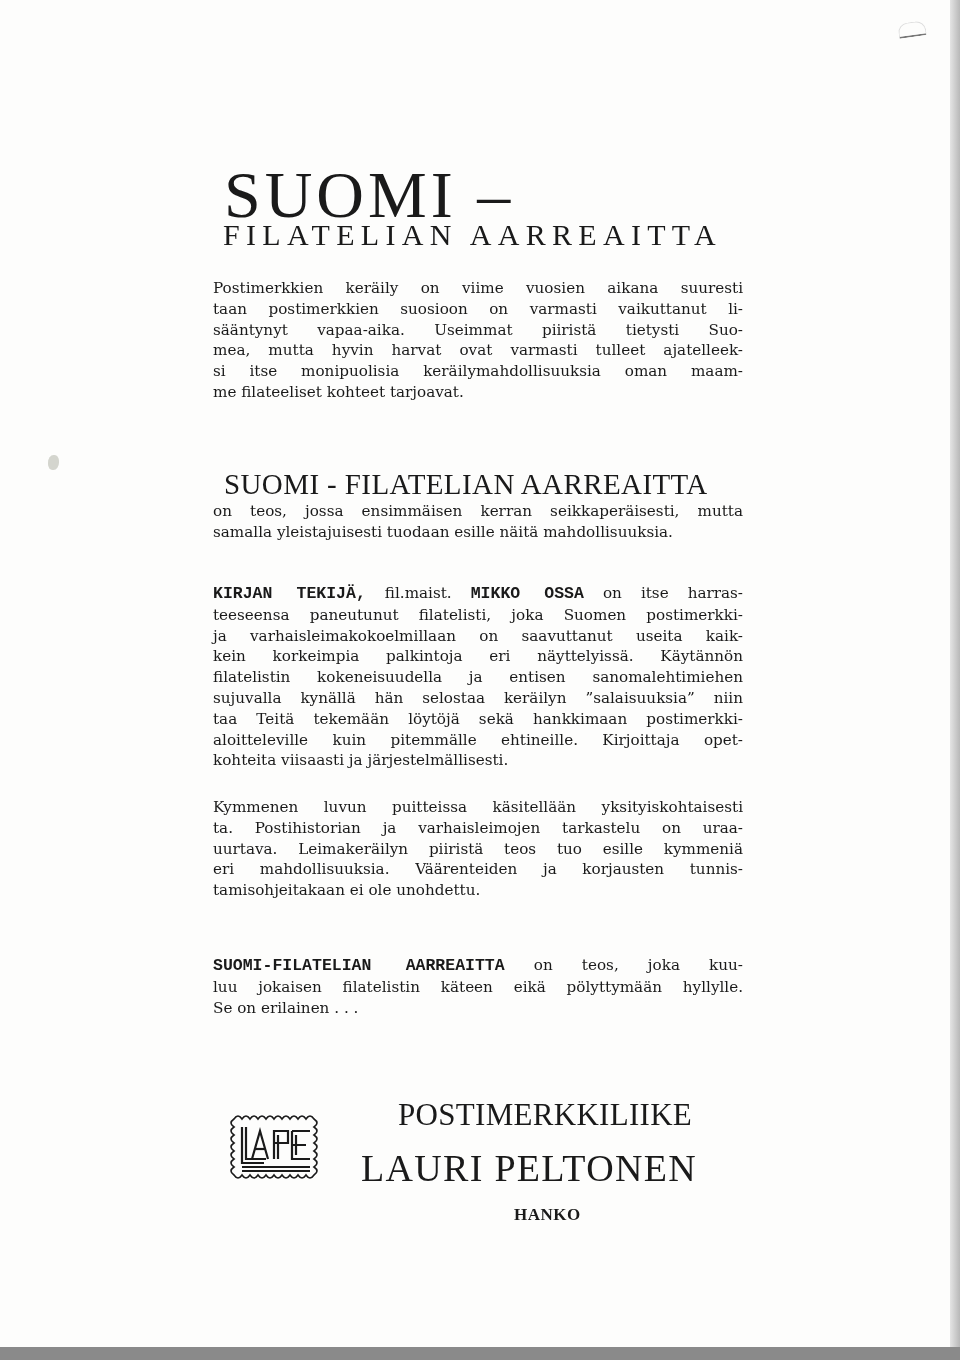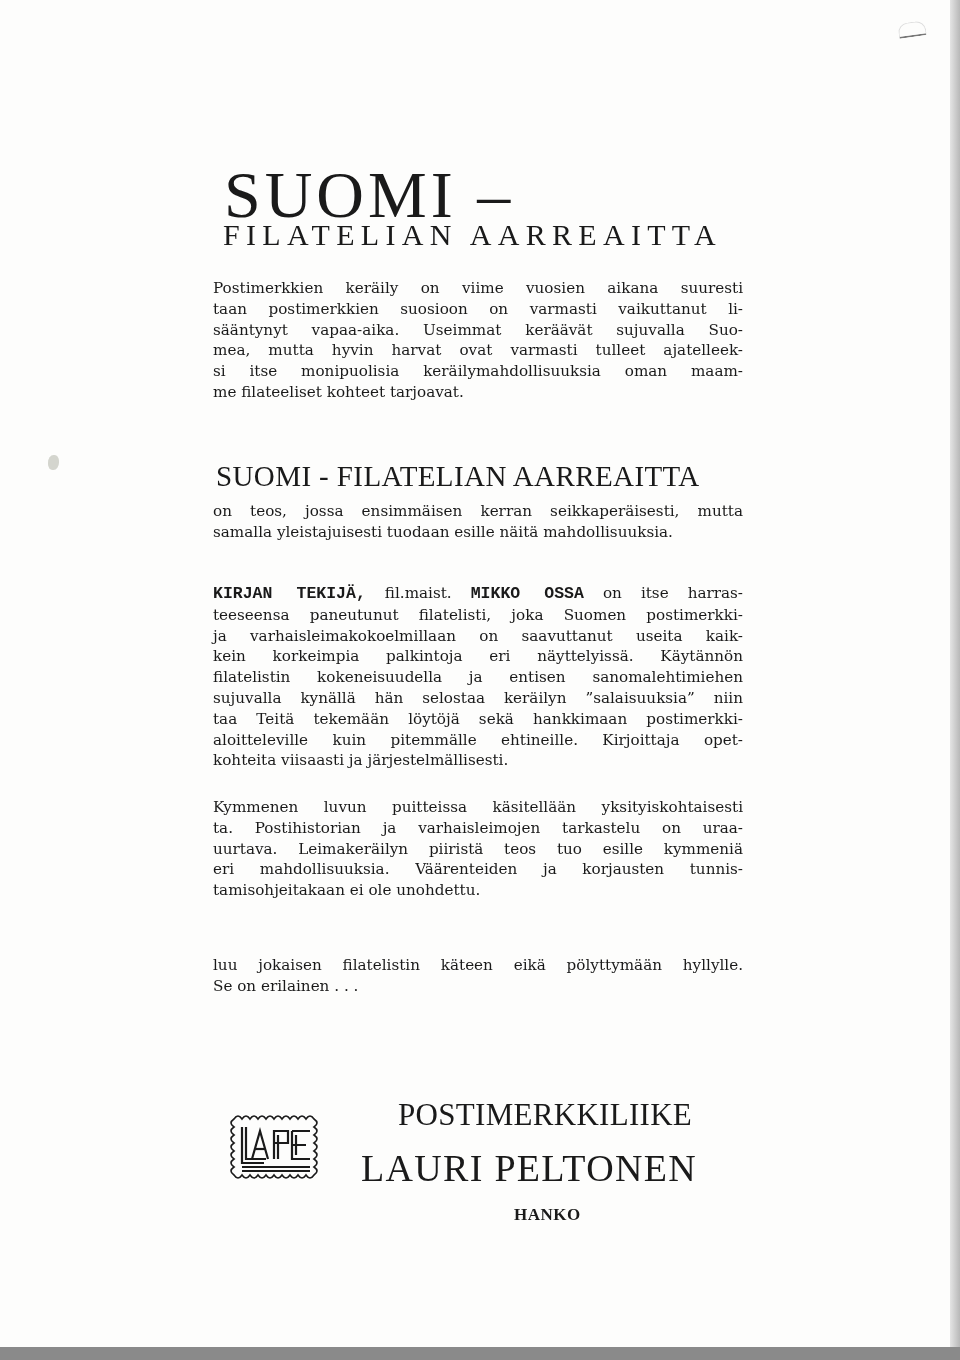--- a/index.html
+++ b/index.html
@@ -43,21 +43,21 @@
       font-family: "DejaVu Serif", serif;
       font-size: 15.2px; line-height: 20.8px;
       text-align: justify; margin: 0;
     }
     .body-text .line { display: block; text-align: justify; text-align-last: justify; white-space: nowrap; }
     .body-text .line.last { text-align-last: left; }
     .section-heading {
       position: absolute; left: 212px; top: 458px;
       font-family: "Liberation Serif", serif;
       font-size: 29px; letter-spacing: 0.4px; line-height: 1;
-      margin: 4px; font-weight: normal; white-space: nowrap;
+      margin: 12px; font-weight: normal; white-space: nowrap;
     }
     .bold { font-family: Liberation Mono, monospace; font-weight: bold; font-size: 16.5px; }
     .logo {
       position: absolute; left: 230px; top: 1113px; width: 92px; height: 70px;
     }
     .shop-line1 {
       position: absolute; left: 398px; top: 1099px;
       font-size: 31px; letter-spacing: 0.3px; line-height: 1; white-space: nowrap; text-align: right;
     }
     .shop-line2 {
@@ -77,21 +77,21 @@
   <div class="stain"></div>
   <div class="page-shadow-right"></div>
   <div class="page-shadow-bottom"></div>
 
   <h1 class="title-main">SUOMI –</h1>
   <h2 class="title-sub">FILATELIAN AARREAITTA</h2>
 
   <p class="body-text" style="top:278px">
     <span class="line">Postimerkkien keräily on viime vuosien aikana suuresti</span>
     <span class="line">taan postimerkkien suosioon on varmasti vaikuttanut li-</span>
-    <span class="line">sääntynyt vapaa-aika. Useimmat keräävät sujuvalla Suo-</span>
+    <span class="line">sääntynyt vapaa-aika. Useimmat piiristä tietysti Suo-</span>
     <span class="line">mea, mutta hyvin harvat ovat varmasti tulleet ajatelleek-</span>
     <span class="line">si itse monipuolisia keräilymahdollisuuksia oman maam-</span>
     <span class="line last">me filateeliset kohteet tarjoavat.</span>
   </p>
 
   <h2 class="section-heading">SUOMI - FILATELIAN AARREAITTA</h2>
 
   <p class="body-text" style="top:501px">
     <span class="line">on teos, jossa ensimmäisen kerran seikkaperäisesti, mutta</span>
     <span class="line last">samalla yleistajuisesti tuodaan esille näitä mahdollisuuksia.</span>
@@ -111,20 +111,21 @@
 
   <p class="body-text" style="top:797px">
     <span class="line">Kymmenen luvun puitteissa käsitellään yksityiskohtaisesti</span>
     <span class="line">ta. Postihistorian ja varhaisleimojen tarkastelu on uraa-</span>
     <span class="line">uurtava. Leimakeräilyn piiristä teos tuo esille kymmeniä</span>
     <span class="line">eri mahdollisuuksia. Väärenteiden ja korjausten tunnis-</span>
     <span class="line last">tamisohjeitakaan ei ole unohdettu.</span>
   </p>
 
   <p class="body-text" style="top:955px">
+    <span class="line"><b class="bold">SUOMI-FILATELIAN AARREAITTA</b><span> on teos, joka kuu-</span></span>
     <span class="line">luu jokaisen filatelistin käteen eikä pölyttymään hyllylle.</span>
     <span class="line last">Se on erilainen . . .</span>
   </p>
 
   <div class="logo">
     <svg width="92" height="70" viewBox="0 0 92 70" xmlns="http://www.w3.org/2000/svg">
       <path d="M4 6 q4 -6 8 0 q4 -6 8 0 q4 -6 8 0 q4 -6 8 0 q4 -6 8 0 q4 -6 8 0 q4 -6 8 0 q4 -6 8 0 q4 -6 8 0 q4 -6 8 0
                q6 4 0 8 q6 4 0 8 q6 4 0 8 q6 4 0 8 q6 4 0 8 q6 4 0 8 q6 4 0 8
                q-4 6 -8 0 q-4 6 -8 0 q-4 6 -8 0 q-4 6 -8 0 q-4 6 -8 0 q-4 6 -8 0 q-4 6 -8 0 q-4 6 -8 0 q-4 6 -8 0 q-4 6 -8 0
                q-6 -4 0 -8 q-6 -4 0 -8 q-6 -4 0 -8 q-6 -4 0 -8 q-6 -4 0 -8 q-6 -4 0 -8 q-6 -4 0 -8 z" fill="none" stroke="#1a1a1a" stroke-width="1.6"></path>

